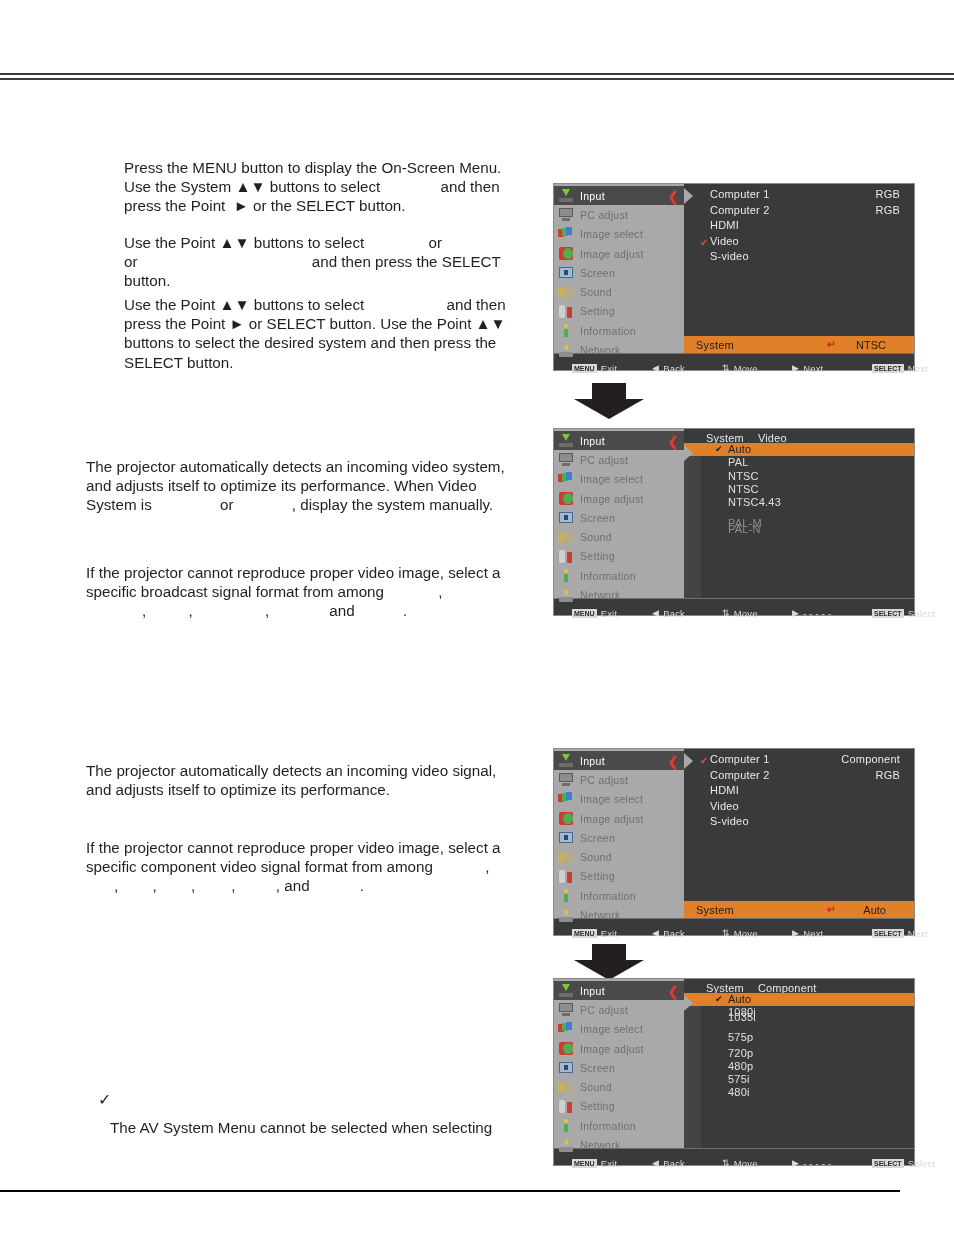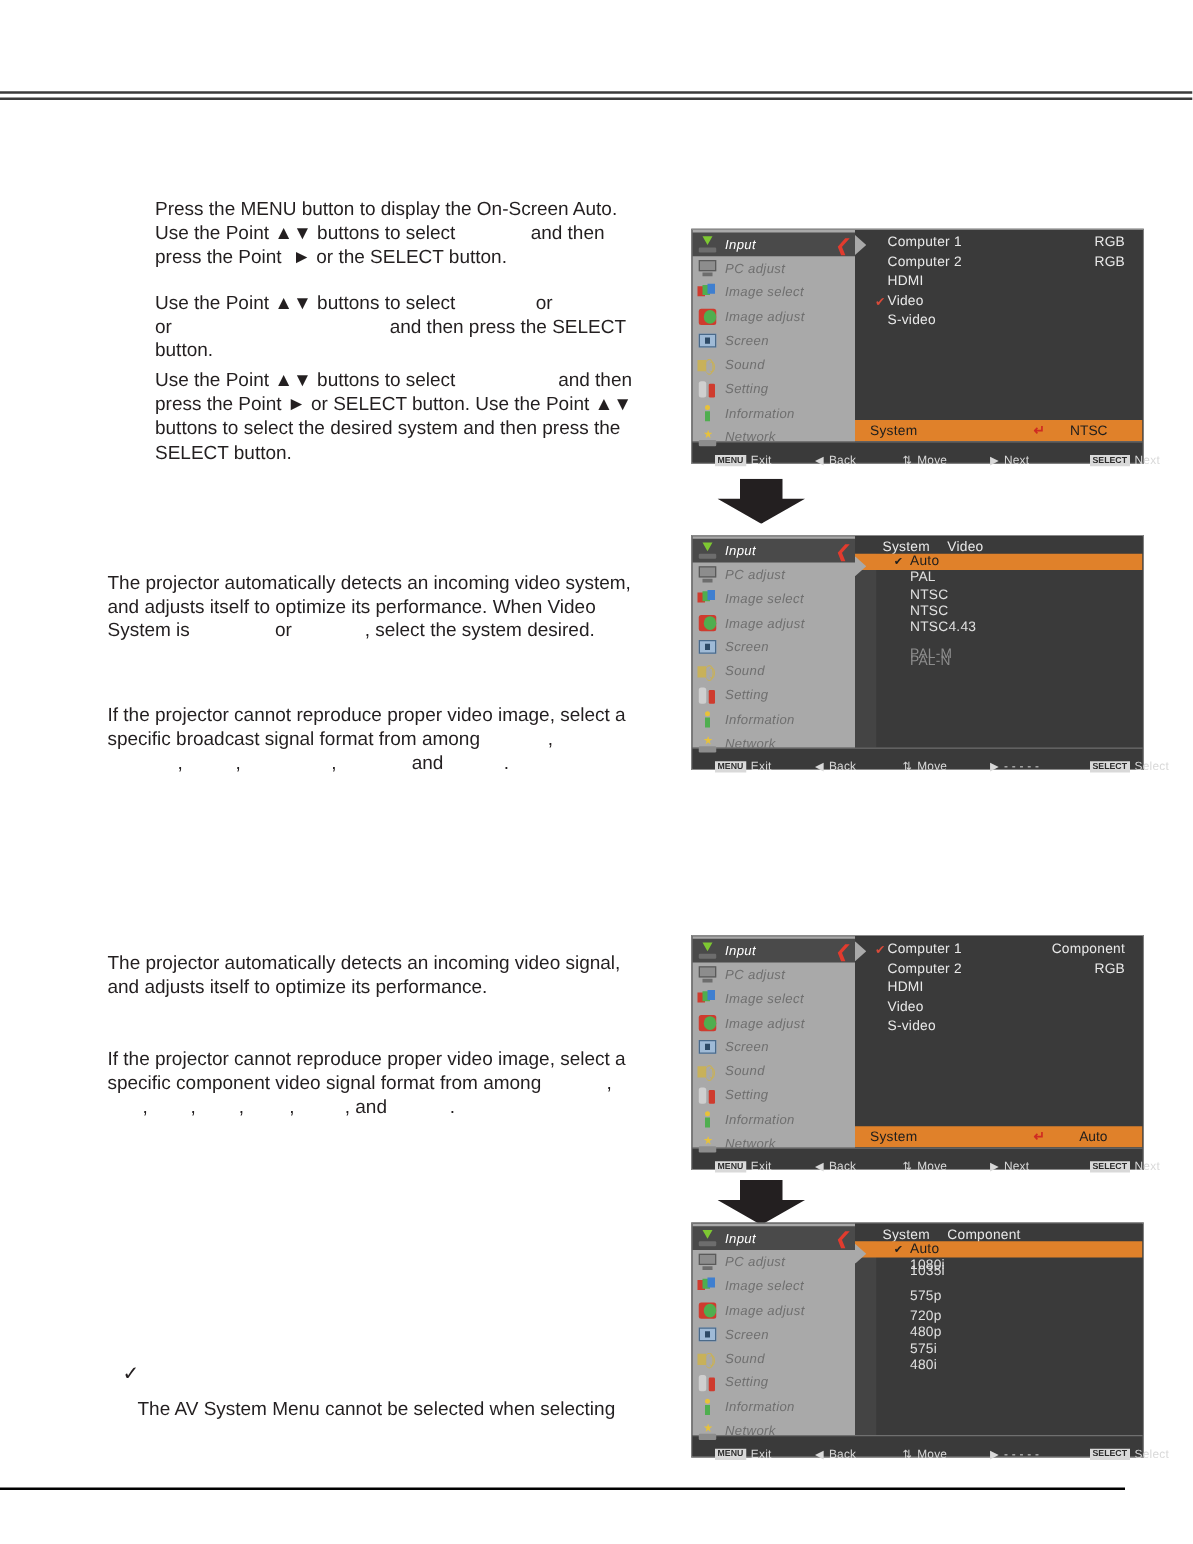--- a/index.html
+++ b/index.html
@@ -84,21 +84,20 @@
     height: 169px;
     background: #2f2f2f;
   }
   .osd-sidebar {
     width: 130px;
     background: #a9a9a9;
     padding-top: 2px;
     box-sizing: border-box;
     position: relative;
     z-index: 2;
-    font-style: italic;
   }
   .side-item {
     height: 19.3px;
     display: flex;
     align-items: center;
     padding-left: 4px;
     box-sizing: border-box;
     position: relative;
     font-size: 10.5px;
     color: #6f6f6f;
@@ -270,24 +269,24 @@
   .ic-net-s { position:absolute; left:5px; top:1px; width:7px; height:7px; background:#e8c23a; clip-path: polygon(50% 0,61% 38%,100% 38%,68% 62%,79% 100%,50% 76%,21% 100%,32% 62%,0 38%,39% 38%); }
 </style>
 </head>
 <body>
 
 <div class="rule-top"></div>
 <div class="rule-top2"></div>
 <div class="rule-bottom"></div>
 
 <div id="paragraphs">
-    <div class="para" style="left: 124px; top: 158px; width: 400px;"><span>Press the MENU button to display the On-Screen Auto. Use the Point ▲▼ buttons to select </span><span class="gap" style="width: 56px;">&nbsp;</span><span>and then press the Point  ► or the SELECT button.</span></div>
+    <div class="para" style="left: 124px; top: 158px; width: 400px;"><span>Press the MENU button to display the On-Screen Menu. Use the System ▲▼ buttons to select </span><span class="gap" style="width: 56px;">&nbsp;</span><span>and then press the Point  ► or the SELECT button.</span></div>
     <div class="para" style="left: 124px; top: 233px; width: 400px;"><span>Use the Point ▲▼ buttons to select </span><span class="gap" style="width: 60px;">&nbsp;</span><span>or</span><br><span>or </span><span class="gap" style="width: 170px;">&nbsp;</span><span>and then press the SELECT button.</span></div>
     <div class="para" style="left: 124px; top: 295px; width: 400px;"><span>Use the Point ▲▼ buttons to select </span><span class="gap" style="width: 78px;">&nbsp;</span><span>and then press the Point ► or SELECT button. Use the Point ▲▼ buttons to select the desired system and then press the SELECT button.</span></div>
-    <div class="para" style="left: 86px; top: 457px; width: 420px;"><span>The projector automatically detects an incoming video system, and adjusts itself to optimize its performance. When Video System is </span><span class="gap" style="width: 64px;">&nbsp;</span><span>or </span><span class="gap" style="width: 54px;">&nbsp;</span><span>, select the system desired.</span></div>
+    <div class="para" style="left: 86px; top: 457px; width: 420px;"><span>The projector automatically detects an incoming video system, and adjusts itself to optimize its performance. When Video System is </span><span class="gap" style="width: 64px;">&nbsp;</span><span>or </span><span class="gap" style="width: 54px;">&nbsp;</span><span>, display the system manually.</span></div>
     <div class="para" style="left: 86px; top: 563px; width: 420px;"><span>If the projector cannot reproduce proper video image, select a specific broadcast signal format from among </span><span class="gap" style="width: 50px;">&nbsp;</span><span>,</span><br><span class="gap" style="width: 56px;">&nbsp;</span><span>, </span><span class="gap" style="width: 38px;">&nbsp;</span><span>, </span><span class="gap" style="width: 68px;">&nbsp;</span><span>, </span><span class="gap" style="width: 56px;">&nbsp;</span><span>and </span><span class="gap" style="width: 44px;">&nbsp;</span><span>.</span></div>
     <div class="para" style="left: 86px; top: 761px; width: 430px;"><span>The projector automatically detects an incoming video signal, and adjusts itself to optimize its performance.</span></div>
     <div class="para" style="left: 86px; top: 838px; width: 430px;"><span>If the projector cannot reproduce proper video image, select a specific component video signal format from among </span><span class="gap" style="width: 48px;">&nbsp;</span><span>,</span><br><span class="gap" style="width: 28px;">&nbsp;</span><span>, </span><span class="gap" style="width: 30px;">&nbsp;</span><span>, </span><span class="gap" style="width: 30px;">&nbsp;</span><span>, </span><span class="gap" style="width: 32px;">&nbsp;</span><span>, </span><span class="gap" style="width: 36px;">&nbsp;</span><span>, and </span><span class="gap" style="width: 46px;">&nbsp;</span><span>.</span></div>
   </div>
 
 <div class="note-check">✓</div>
 <div class="note-text">The AV System Menu cannot be selected when selecting</div>
 
 <div id="arrows">
     <div class="arrow-down" style="left: 574px; top: 383px;"><svg width="70" height="36" viewBox="0 0 70 36">

